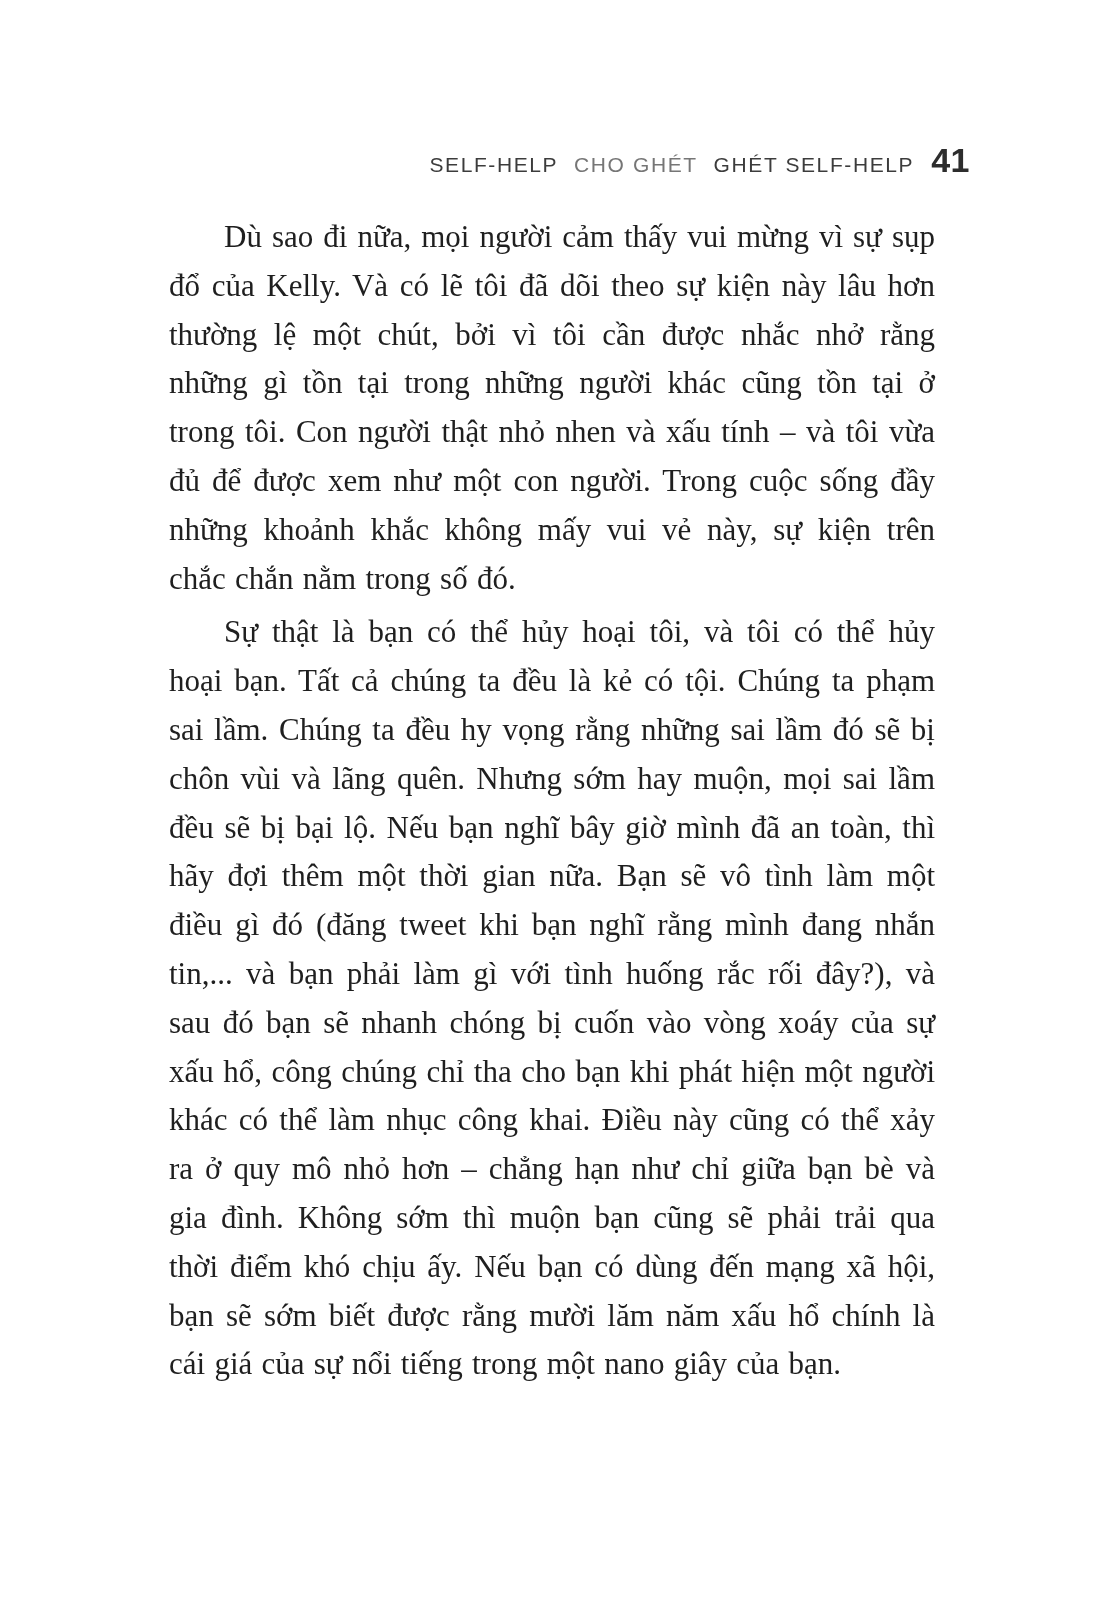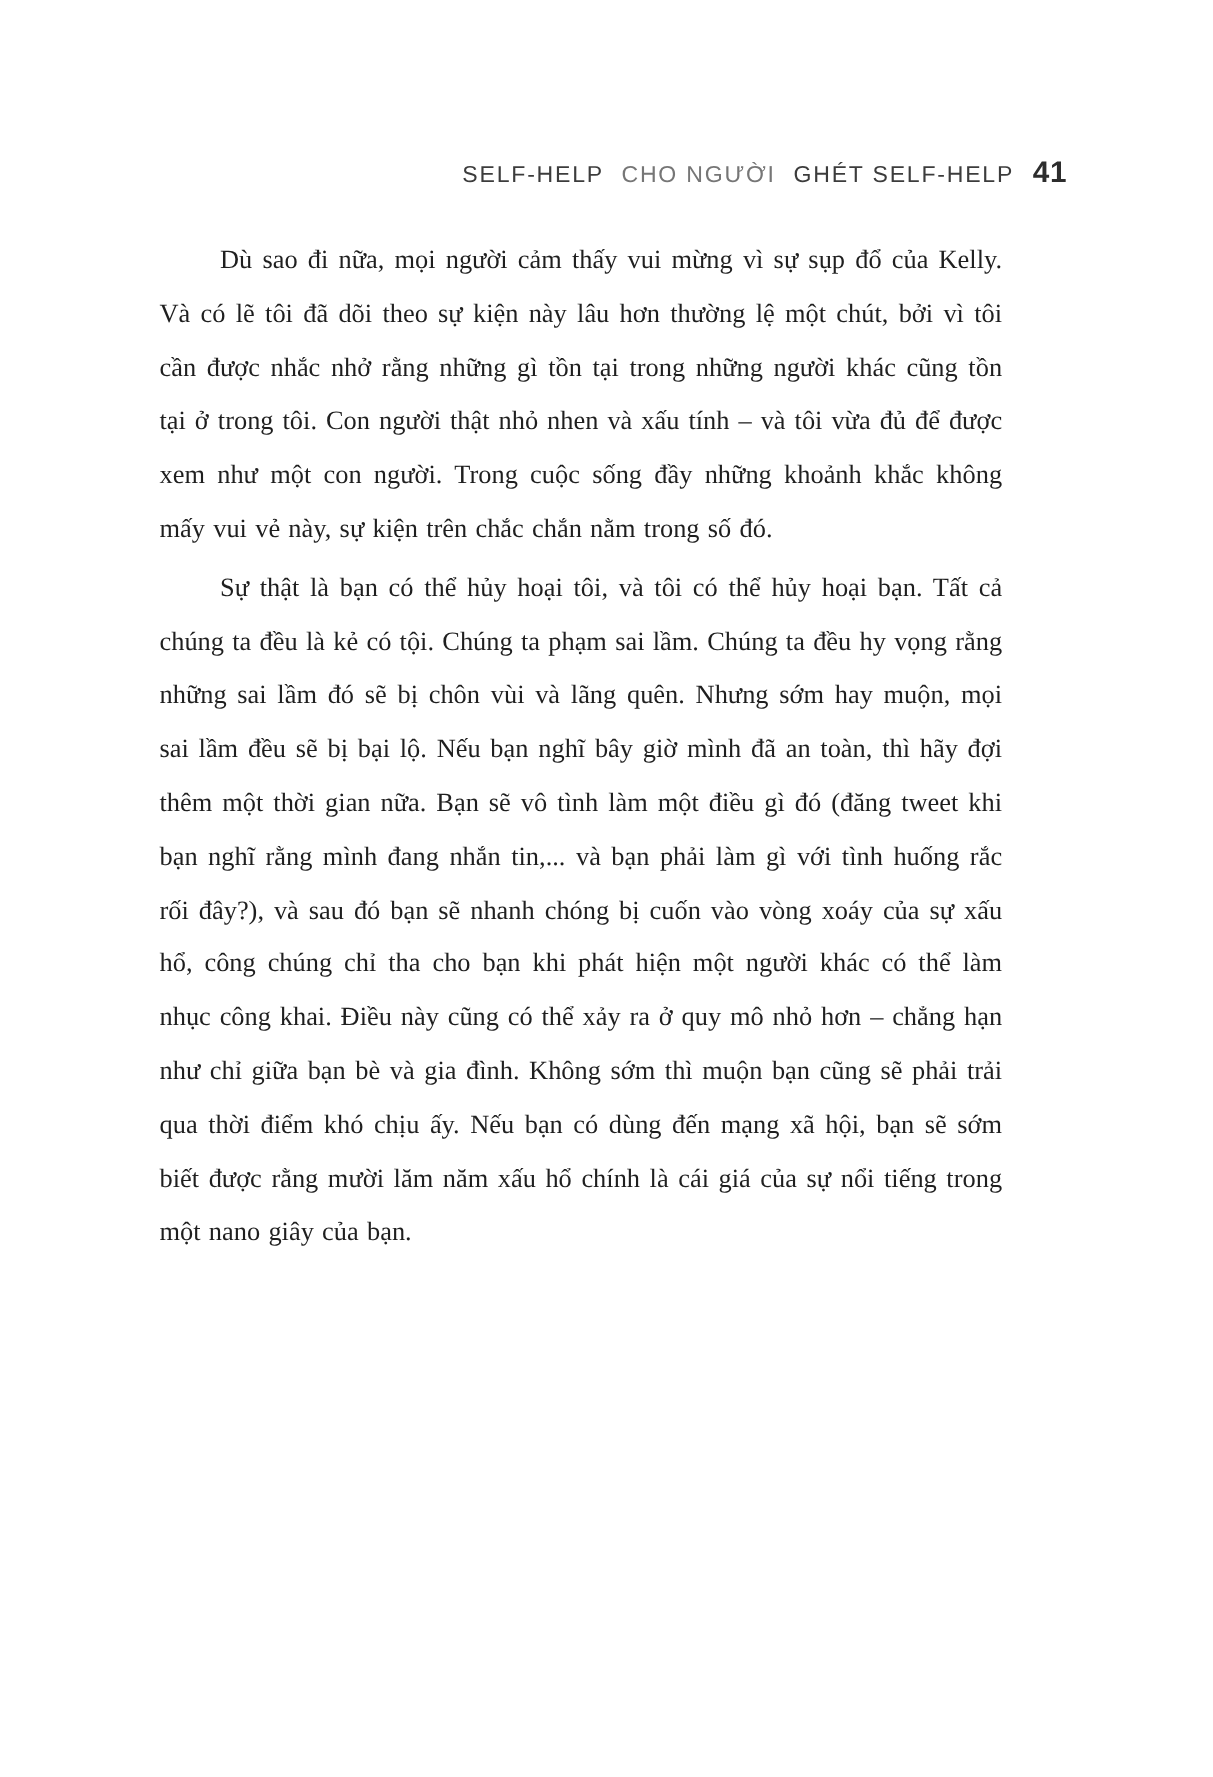--- a/index.html
+++ b/index.html
@@ -43,51 +43,51 @@
   .head-bold {
     font-weight: 400;
     color: #3c3c3c;
   }
   .head-light {
     font-weight: 400;
     color: #767676;
   }
   .page-number {
     font-weight: 700;
-    font-size: 27px;
+    font-size: 34px;
     color: #2d2d2d;
     margin-left: 17px;
     letter-spacing: 0.5px;
   }
   
   .body-text {
     position: absolute;
     top: 213px;
-    left: 145px;
+    left: 169px;
     width: 766px;
-    font-size: 24px;
+    font-size: 31px;
     line-height: 48.8px;
     text-align: justify;
     color: #1f1f1f;
     word-spacing: 1.5px;
   }
   .body-text p {
     margin: 0 0 5px 0;
     text-indent: 55px;
   }
 </style>
 </head>
 <body>
 
 <div class="page">
 
   <header class="running-head">
     <div class="head-title">
       <span class="head-bold">SELF-HELP</span>
-      <span class="head-light">CHO NGƯỜI</span>
+      <span class="head-light">CHO GHÉT</span>
       <span class="head-bold">GHÉT SELF-HELP</span>
     </div>
     <div class="page-number">41</div>
   </header>
 
   <main class="body-text">
     <p>Dù sao đi nữa, mọi người cảm thấy vui mừng vì sự sụp đổ của Kelly. Và có lẽ tôi đã dõi theo sự kiện này lâu hơn thường lệ một chút, bởi vì tôi cần được nhắc nhở rằng những gì tồn tại trong những người khác cũng tồn tại ở trong tôi. Con người thật nhỏ nhen và xấu tính – và tôi vừa đủ để được xem như một con người. Trong cuộc sống đầy những khoảnh khắc không mấy vui vẻ này, sự kiện trên chắc chắn nằm trong số đó.</p>
     <p>Sự thật là bạn có thể hủy hoại tôi, và tôi có thể hủy hoại bạn. Tất cả chúng ta đều là kẻ có tội. Chúng ta phạm sai lầm. Chúng ta đều hy vọng rằng những sai lầm đó sẽ bị chôn vùi và lãng quên. Nhưng sớm hay muộn, mọi sai lầm đều sẽ bị bại lộ. Nếu bạn nghĩ bây giờ mình đã an toàn, thì hãy đợi thêm một thời gian nữa. Bạn sẽ vô tình làm một điều gì đó (đăng tweet khi bạn nghĩ rằng mình đang nhắn tin,... và bạn phải làm gì với tình huống rắc rối đây?), và sau đó bạn sẽ nhanh chóng bị cuốn vào vòng xoáy của sự xấu hổ, công chúng chỉ tha cho bạn khi phát hiện một người khác có thể làm nhục công khai. Điều này cũng có thể xảy ra ở quy mô nhỏ hơn – chẳng hạn như chỉ giữa bạn bè và gia đình. Không sớm thì muộn bạn cũng sẽ phải trải qua thời điểm khó chịu ấy. Nếu bạn có dùng đến mạng xã hội, bạn sẽ sớm biết được rằng mười lăm năm xấu hổ chính là cái giá của sự nổi tiếng trong một nano giây của bạn.</p>
   </main>
 

